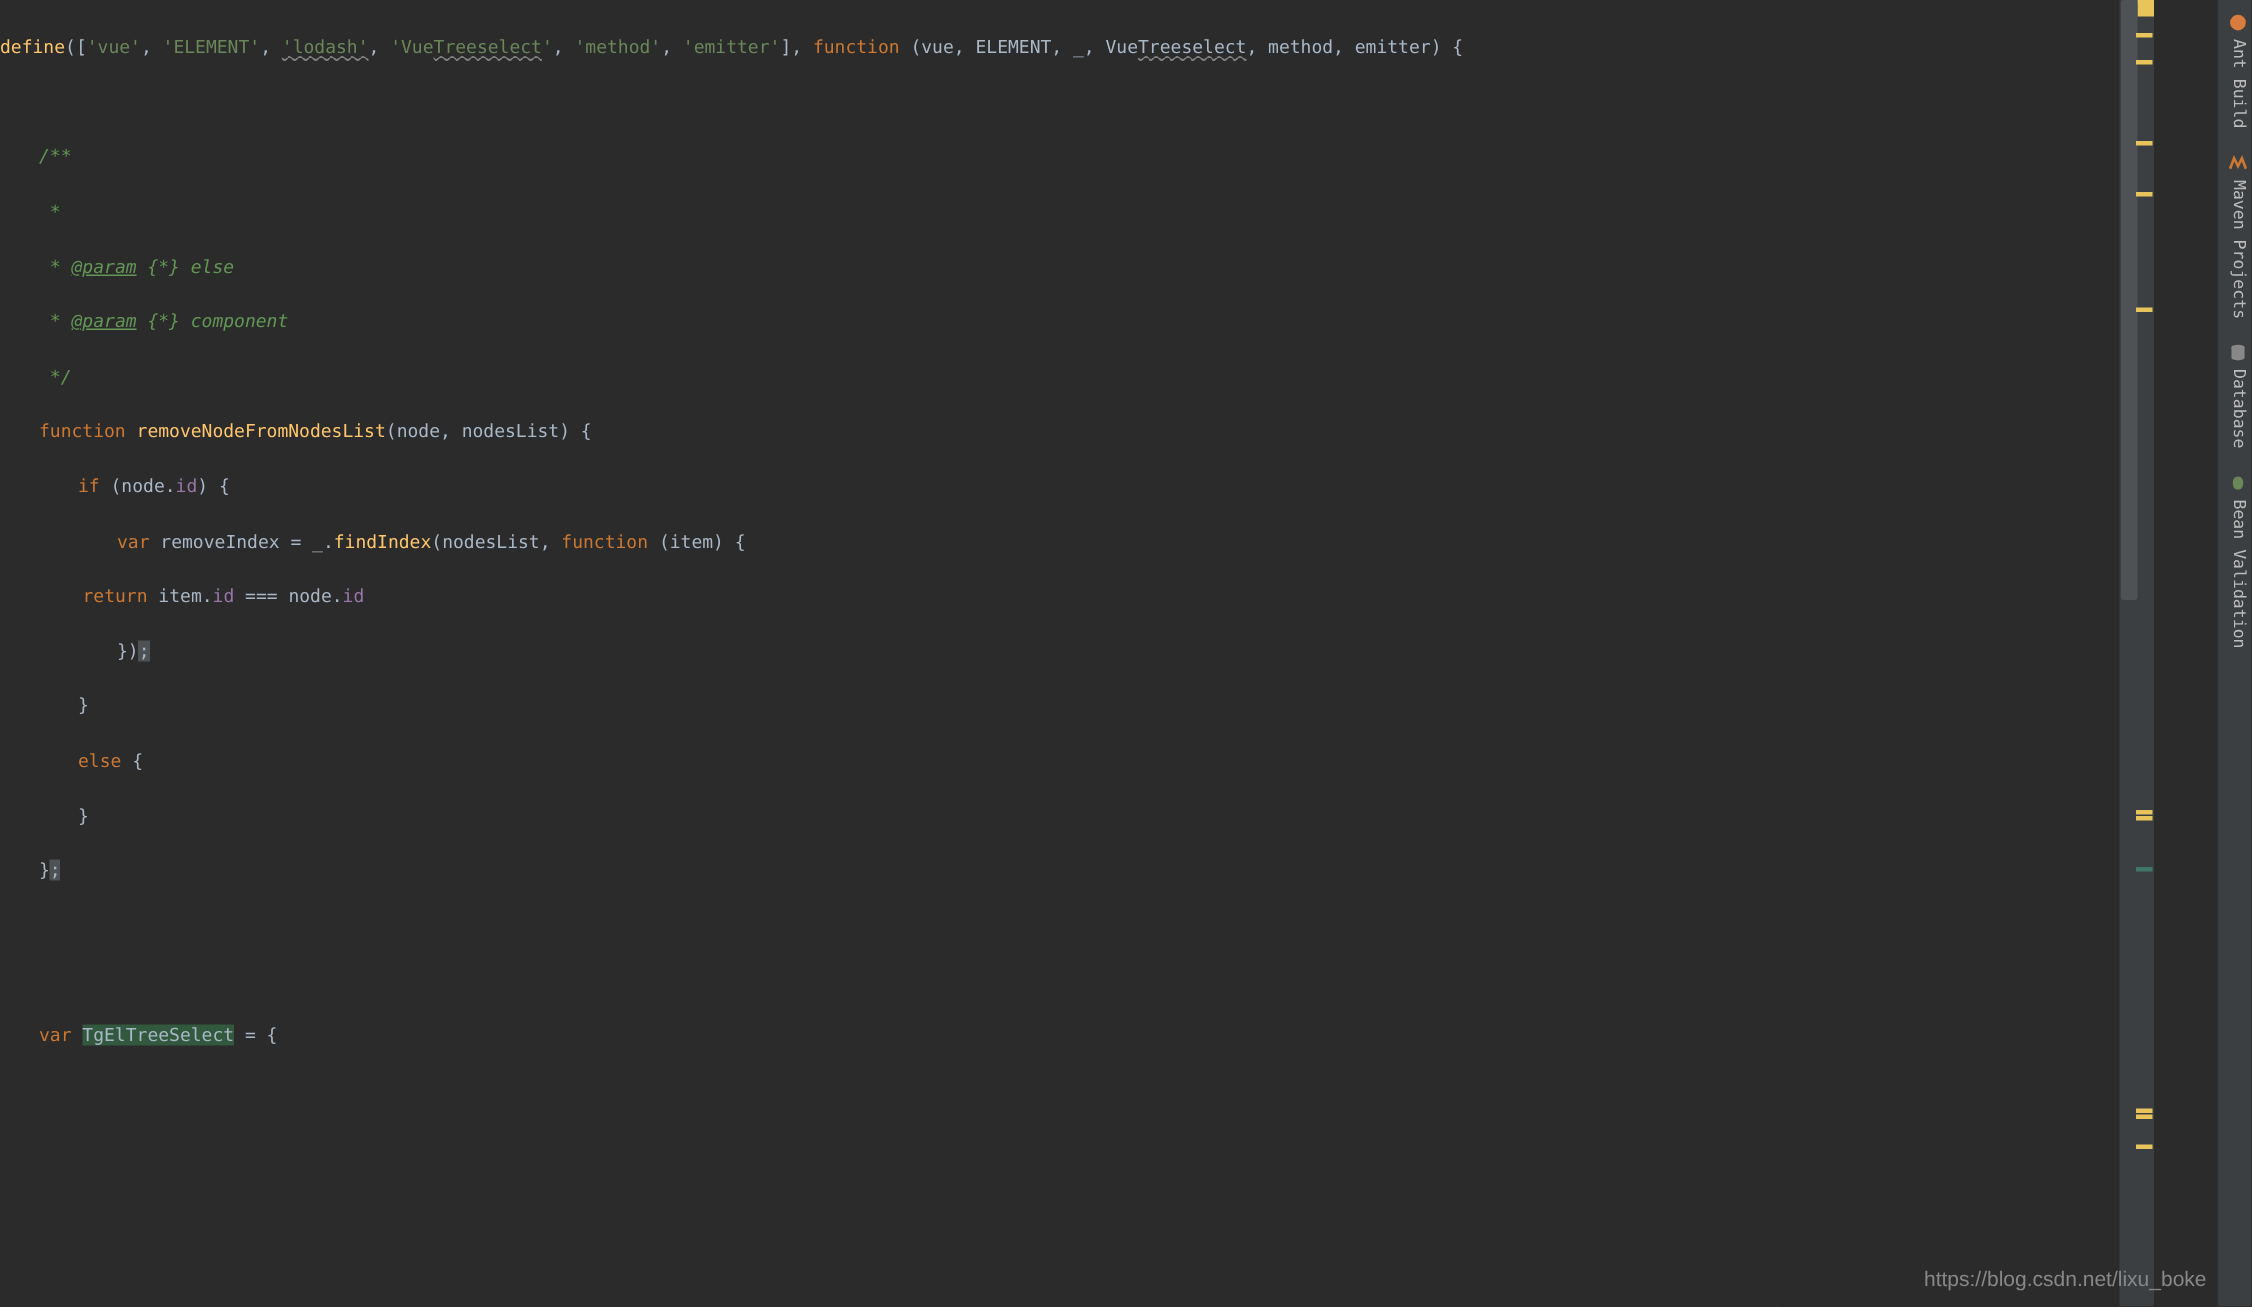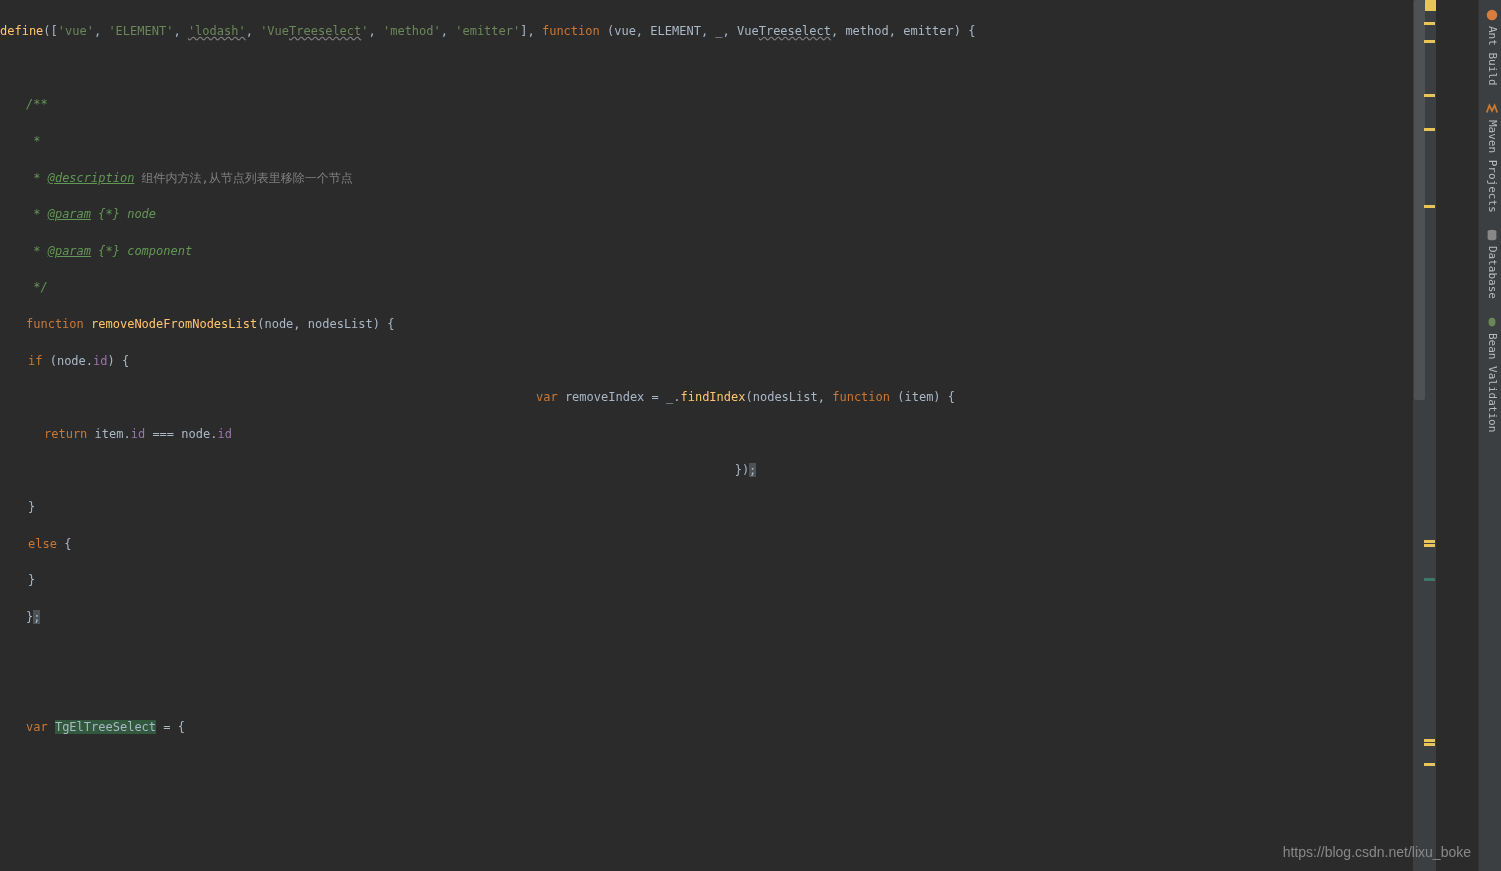--- a/index.html
+++ b/index.html
@@ -99,34 +99,33 @@
     .doctag { color: #629755; font-style: italic; text-decoration: underline; }
     .doc { color: #629755; font-style: italic; }
     .prop { color: #9876aa; }
     .hl { background-color: #32593d; }
     .wavy { text-decoration: underline wavy #808080; }
     .wavy-str { color: #6a8759; text-decoration: underline wavy #808080; }
     .cursor-hl { background: #4e5254; }
     pre { font-family: inherit; }
     .line { padding-left: 0px; }
     .i1 { padding-left: 26px; }
-    .i2 { padding-left: 28px; }
-    .i3 { padding-left: 78px; text-align: center; }
-    .i4 { padding-left: 44px; }
+    .i2 { padding-left: 52px; }
+    .i3 { padding-left: 78px; }
+    .i4 { padding-left: 44px; margin-left: 11px; }
   </style>
 </head>
 <body>
 
 <div class="editor-area">
 <pre class="line"><span class="def">define</span><span>([</span><span class="str">'vue'</span><span>, </span><span class="str">'ELEMENT'</span><span>, </span><span class="wavy-str">'lodash'</span><span>, </span><span class="str">'Vue<span class="wavy">Treeselect</span>'</span><span>, </span><span class="str">'method'</span><span>, </span><span class="str">'emitter'</span><span>], </span><span class="kw">function</span><span> (vue, ELEMENT, _, Vue<span class="wavy">Treeselect</span>, method, emitter) {</span></pre>
 <pre> </pre>
 <pre class="i1"><span class="doc">/**</span></pre>
 <pre class="i1"><span class="doc"> *</span></pre>
-<pre class="i1"><span class="doc"> * </span><span class="doctag">@description</span><span class="comment" style="font-style:normal"> 组件内方法,从节点列表里移除一个节点</span></pre>
-<pre class="i1"><span class="doc"> * </span><span class="doctag">@param</span><span class="doc"> {*} node</span></pre>
+<pre class="i1"><span class="doc"> * </span><span class="doctag">@param</span><span class="doc"> {*} else</span></pre>
 <pre class="i1"><span class="doc"> * </span><span class="doctag">@param</span><span class="doc"> {*} component</span></pre>
 <pre class="i1"><span class="doc"> */</span></pre>
 <pre class="i1"><span class="kw">function </span><span class="def">removeNodeFromNodesList</span><span>(node, nodesList) {</span></pre>
 <pre class="i2"><span class="kw">if </span><span>(node.</span><span class="prop">id</span><span>) {</span></pre>
 <pre class="i3"><span class="kw">var </span><span>removeIndex = _.</span><span class="def">findIndex</span><span>(nodesList, </span><span class="kw">function </span><span>(item) {</span></pre>
 <pre class="i4"><span class="kw">return </span><span>item.</span><span class="prop">id</span><span> === node.</span><span class="prop">id</span></pre>
 <pre class="i3"><span>})</span><span class="cursor-hl">;</span></pre>
 <pre class="i2"><span>}</span></pre>
 <pre class="i2"><span class="kw">else </span><span>{</span></pre>
 <pre class="i2"><span>}</span></pre>

